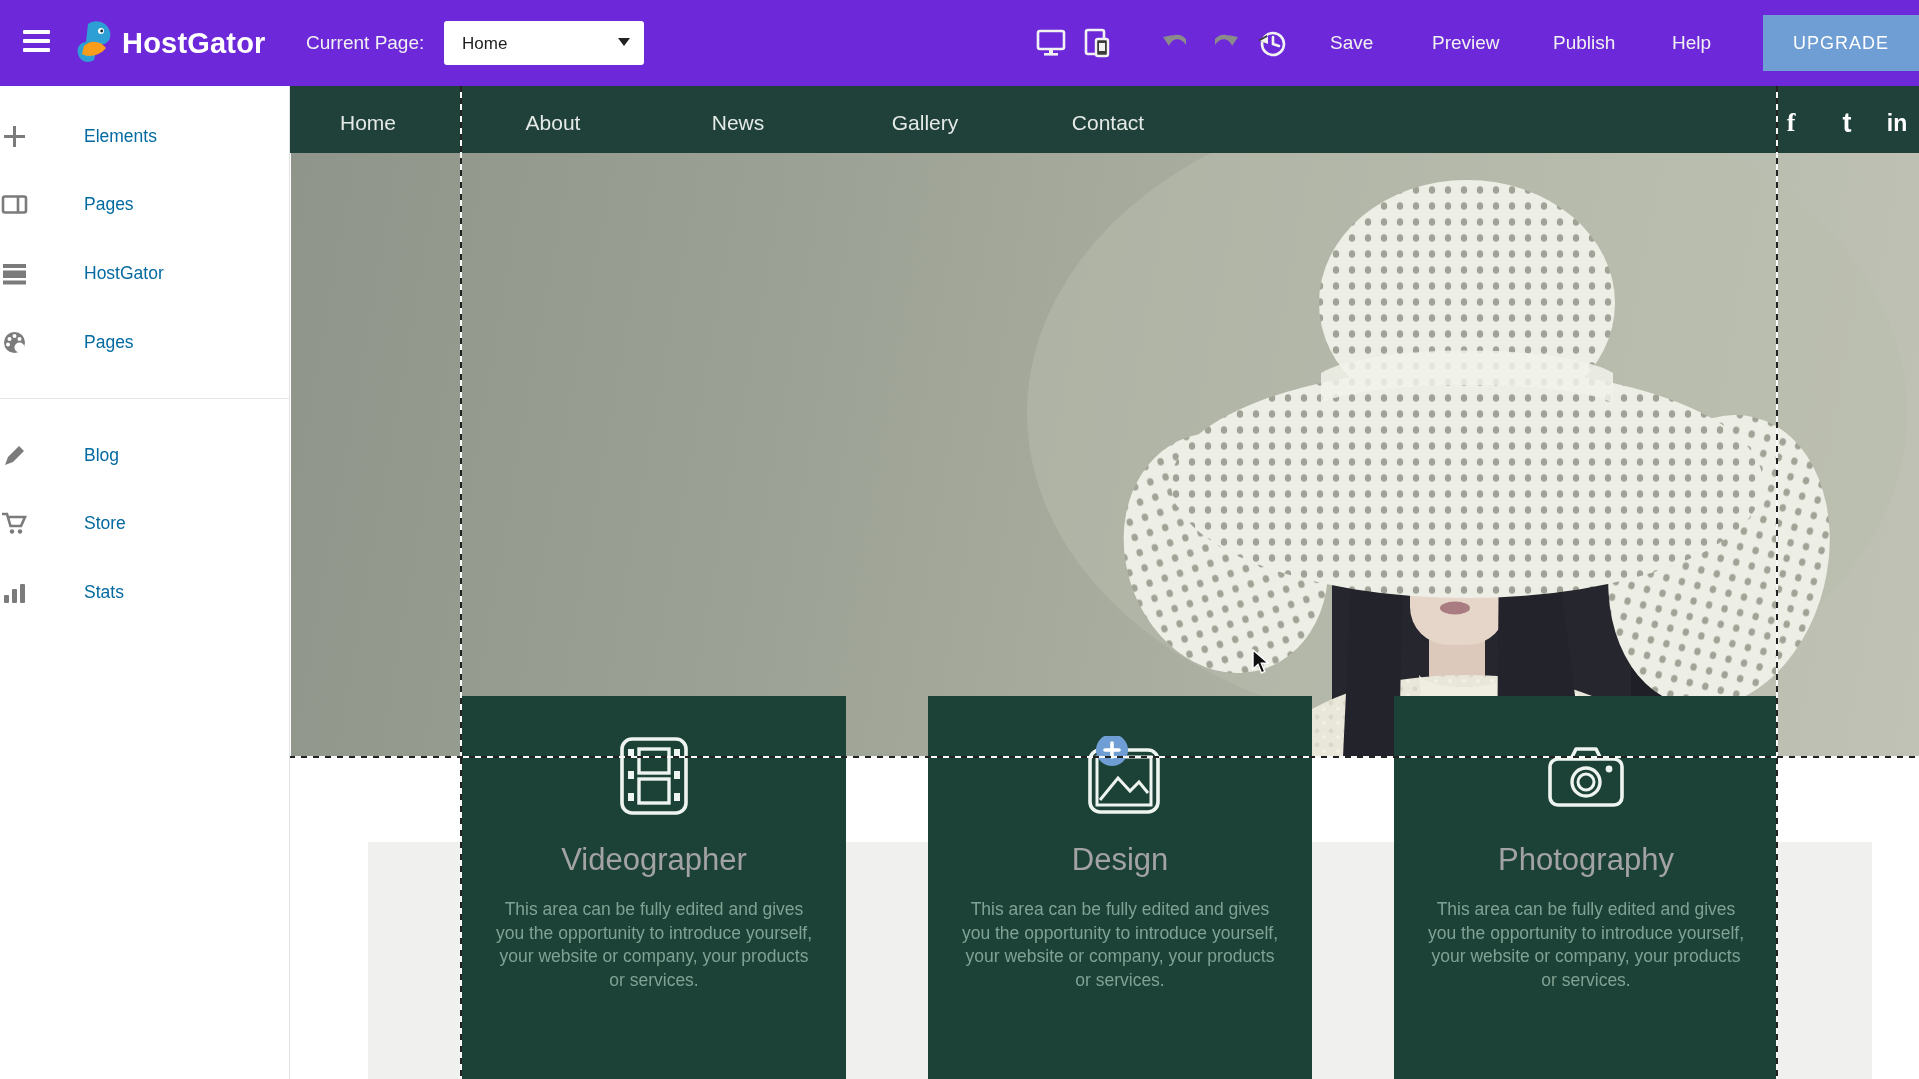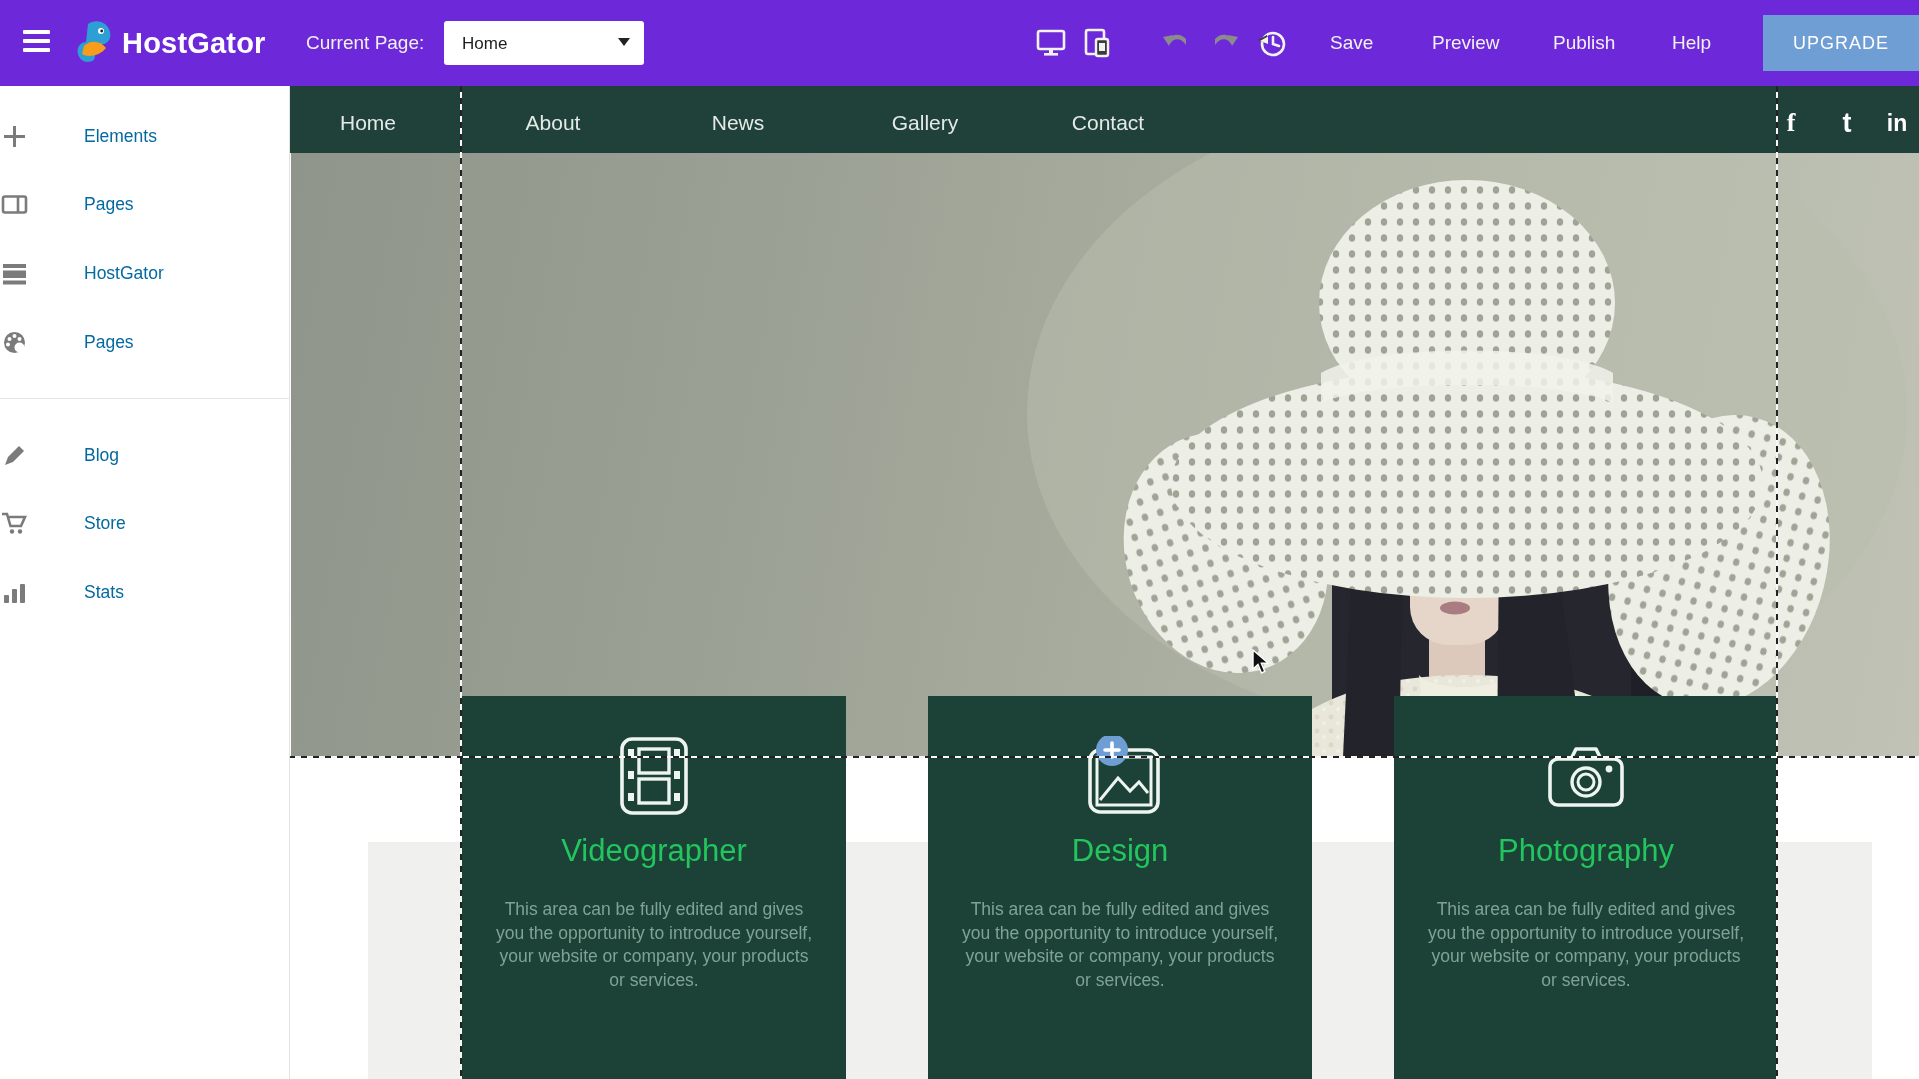--- a/index.html
+++ b/index.html
@@ -38,21 +38,21 @@
 
   #hero{position:absolute;left:2px;top:67px;width:1628px;height:604px;z-index:1;
     background:linear-gradient(100deg,#8f958a 0%,#9ba194 30%,#abafa2 58%,#b8bcae 80%,#bfc2b4 100%);}
   #heroTitle{position:absolute;left:213px;top:187px;z-index:15;color:#f5f6f2;font-weight:700;
     font-size:97px;line-height:116px;letter-spacing:-2px;white-space:nowrap;cursor:default;}
 
   #grayPanel{position:absolute;left:79px;top:756px;width:1504px;height:237px;background:#f0f1ef;z-index:2;}
 
   .card{position:absolute;top:610px;bottom:0;width:384px;background:#1c4136;z-index:20;cursor:pointer;}
   .card .cicon{position:absolute;top:40px;left:50%;transform:translateX(-50%);}
-  .card .ctitle{position:absolute;top:137px;width:100%;text-align:center;color:#22c55e;font-size:31px;}
+  .card .ctitle{position:absolute;top:146px;width:100%;text-align:center;color:#a3a3a3;font-size:31px;}
   .card .cbody{position:absolute;top:202px;left:50%;transform:translateX(-50%);width:320px;text-align:center;
     color:#7fa294;font-size:17.5px;line-height:23.5px;}
 
   .dash-v{position:absolute;top:0;bottom:0;width:2px;z-index:40;pointer-events:none;
     background:repeating-linear-gradient(180deg,#222 0 6px,#f8f8f6 6px 12px);}
   .dash-h{position:absolute;left:0;width:1630px;height:2px;z-index:41;pointer-events:none;
     background:repeating-linear-gradient(90deg,#222 0 6px,#f8f8f6 6px 12px);}
 
   #cursor{position:absolute;left:963px;top:563px;z-index:100;pointer-events:none;}
 </style>

